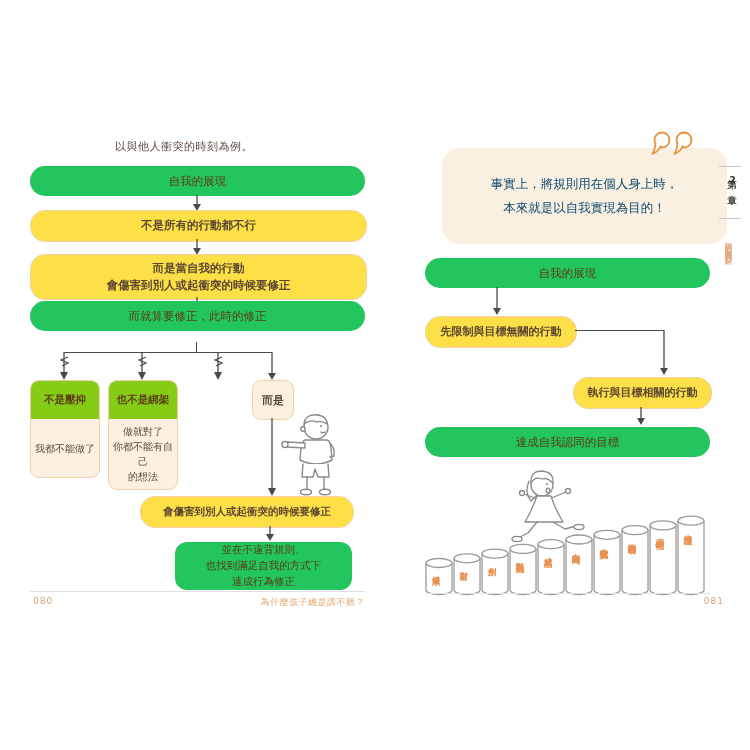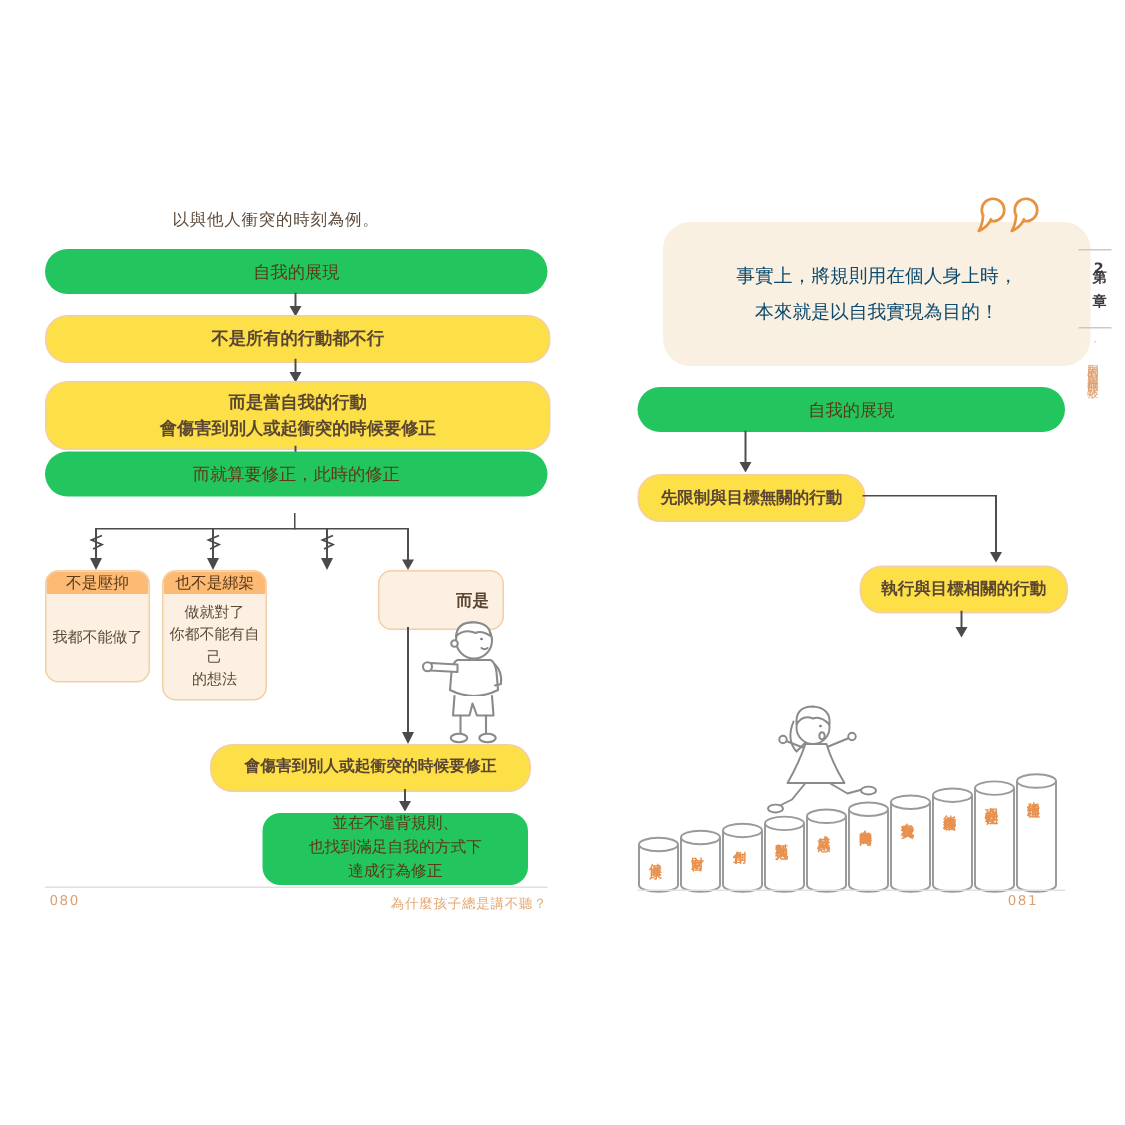--- a/index.html
+++ b/index.html
@@ -10,21 +10,21 @@
   
   .obox{position:absolute;background:#22c55e;border-radius:15px;color:#5C3A16;font-weight:normal;
         display:flex;align-items:center;justify-content:center;text-align:center;font-size:11.5px;}
   .cbox{position:absolute;background:#fde047;border:1.4px solid #F2CFA6;border-radius:15px;color:#5B4632;
         font-weight:bold;display:flex;align-items:center;justify-content:center;text-align:center;
         font-size:11.5px;white-space:pre-line;line-height:1.5;}
   .caption{position:absolute;font-size:11px;color:#5C4A3A;letter-spacing:.5px;}
   .conn{position:absolute;background:#4A4A4A;}
   
   .card{position:absolute;width:68px;border:1.2px solid #F2CFA6;border-radius:9px;overflow:hidden;background:#FBF0E1;}
-  .card-h{background:#fdba74;color:#5C3A16;font-weight:normal;font-size:10.5px;height:15px;
+  .card-h{background:#84cc16;color:#5C3A16;font-weight:bold;font-size:10.5px;height:38px;
           display:flex;align-items:center;justify-content:center;}
   .card-b{color:#5C4A3A;font-size:10px;display:flex;align-items:center;justify-content:center;
           text-align:center;white-space:pre-line;line-height:1.5;padding:4px 2px;}
   .erbox{position:absolute;background:#FBF0E1;border:1.4px solid #F2CFA6;border-radius:9px;color:#5B4632;
          font-weight:bold;font-size:11px;display:flex;align-items:center;justify-content:center;}
   
   .quote{position:absolute;background:#FAF0E2;border-radius:18px;color:#0c4a6e;font-size:12.5px;
          display:flex;align-items:center;justify-content:center;text-align:center;
          white-space:pre-line;line-height:1.95;margin-left:17px;}
   
@@ -100,21 +100,21 @@
       <div class="card-h">不是壓抑</div>
       <div class="card-b" style="height:50px;">我都不能做了</div>
     </div>
     <div class="card" style="left:78px;top:214px;">
       <div class="card-h">也不是綁架</div>
       <div class="card-b" style="height:62px;border-radius:13px;">做就對了
 你都不能有自己
 的想法</div>
     </div>
 
-    <div class="erbox" style="left:222px;top:214px;width:40px;height:38px;padding-left:42px;">而是</div>
+    <div class="erbox" style="left:222px;top:214px;width:40px;height:38px;">而是</div>
 
     <svg class="abs" style="left:236px;top:252px;" width="12" height="78">
       <line x1="6" y1="0" x2="6" y2="71" stroke="#4A4A4A" stroke-width="1.3"></line>
       <polygon points="2,70 10,70 6,78" fill="#4A4A4A"></polygon>
     </svg>
 
     <svg class="abs" style="left:245px;top:246px;" width="72" height="86" viewBox="0 0 72 86">
       <g fill="#fff" stroke="#8A8A8A" stroke-width="1.4" stroke-linecap="round" stroke-linejoin="round">
         <circle cx="41" cy="15" r="12"></circle>
         <path d="M29 12 Q30 2 42 3 Q52 4 52 12 Q46 8 42 10 Q35 7 29 12 Z"></path>
@@ -178,20 +178,21 @@
       <polygon points="2,38 10,38 6,45" fill="#4A4A4A"></polygon>
     </svg>
 
     <div class="cbox" style="left:148px;top:257px;width:137px;height:30px;font-size:11px;">執行與目標相關的行動</div>
 
     <svg class="abs" style="left:210px;top:287px;" width="12" height="18">
       <line x1="6" y1="0" x2="6" y2="12" stroke="#4A4A4A" stroke-width="1.3"></line>
       <polygon points="2,11 10,11 6,18" fill="#4A4A4A"></polygon>
     </svg>
 
+    <div class="obox" style="left:0;top:307px;width:285px;height:30px;">達成自我認同的目標</div>
 
     <div id="illustration">
       <svg width="285" height="133" viewBox="0 0 285 133">
         <g id="pillar-group">
             <path d="M 1 98 L 1 125 A 13 4.5 0 0 0 27 125 L 27 98" fill="#fff" stroke="#9A9A9A" stroke-width="1.3"></path>
             <ellipse cx="14" cy="98" rx="13" ry="4.5" fill="#fff" stroke="#9A9A9A" stroke-width="1.3"></ellipse>
             <path d="M 29 93.3 L 29 125 A 13 4.5 0 0 0 55 125 L 55 93.3" fill="#fff" stroke="#9A9A9A" stroke-width="1.3"></path>
             <ellipse cx="42" cy="93.3" rx="13" ry="4.5" fill="#fff" stroke="#9A9A9A" stroke-width="1.3"></ellipse>
             <path d="M 57 88.6 L 57 125 A 13 4.5 0 0 0 83 125 L 83 88.6" fill="#fff" stroke="#9A9A9A" stroke-width="1.3"></path>
             <ellipse cx="70" cy="88.6" rx="13" ry="4.5" fill="#fff" stroke="#9A9A9A" stroke-width="1.3"></ellipse>
@@ -224,21 +225,21 @@
           <path d="M128 57 L140 64 L151 61" fill="none"></path>
           <ellipse cx="154" cy="62" rx="5" ry="2.6"></ellipse>
           <path d="M112 57 L103 68 L95 72" fill="none"></path>
           <ellipse cx="92" cy="74" rx="5" ry="2.6"></ellipse>
         </g>
       </svg>
     <span class="pillar-label" style="left: 7px; top: 104px;">健康</span><span class="pillar-label" style="left: 35px; top: 99.3px;">財富</span><span class="pillar-label" style="left: 63px; top: 94.6px;">創作</span><span class="pillar-label" style="left: 91px; top: 89.9px;">幫助他人</span><span class="pillar-label" style="left: 119px; top: 85.2px;">成就感</span><span class="pillar-label" style="left: 147px; top: 80.5px;">自由時間</span><span class="pillar-label" style="left: 175px; top: 75.8px;">自我實現</span><span class="pillar-label" style="left: 203px; top: 71.1px;">能力增長</span><span class="pillar-label" style="left: 231px; top: 66.4px;">心理韌性</span><span class="pillar-label" style="left: 259px; top: 61.7px;">生活自理</span></div>
   </div>
 
   <div class="rule" style="left:425px;top:593px;width:285px;"></div>
-  <div class="pgnum" style="left:644px;top:596px;width:48px;text-align:right;">081</div>
+  <div class="pgnum" style="left:676px;top:596px;width:48px;text-align:right;">081</div>
 
   <div class="abs" style="left:714px;top:160px;width:34px;height:180px;">
     <div class="siderule" style="left:5px;top:6px;"></div>
     <div class="chapnum v-text" style="left:11px;top:12px;height:40px;">第2章</div>
     <div class="siderule" style="left:5px;top:58px;"></div>
     <div class="sidedot" style="left:13px;top:64px;">・</div>
     <div class="chaptitle v-text" style="left:9px;top:76px;height:100px;">規則的制定與施行的訣竅</div>
   </div>
 
 </div>

